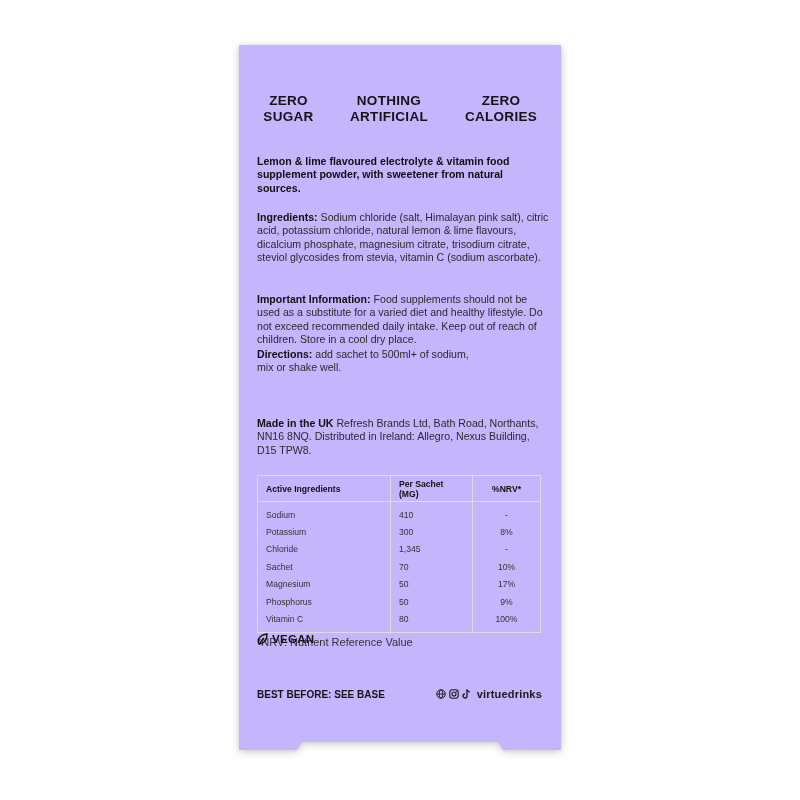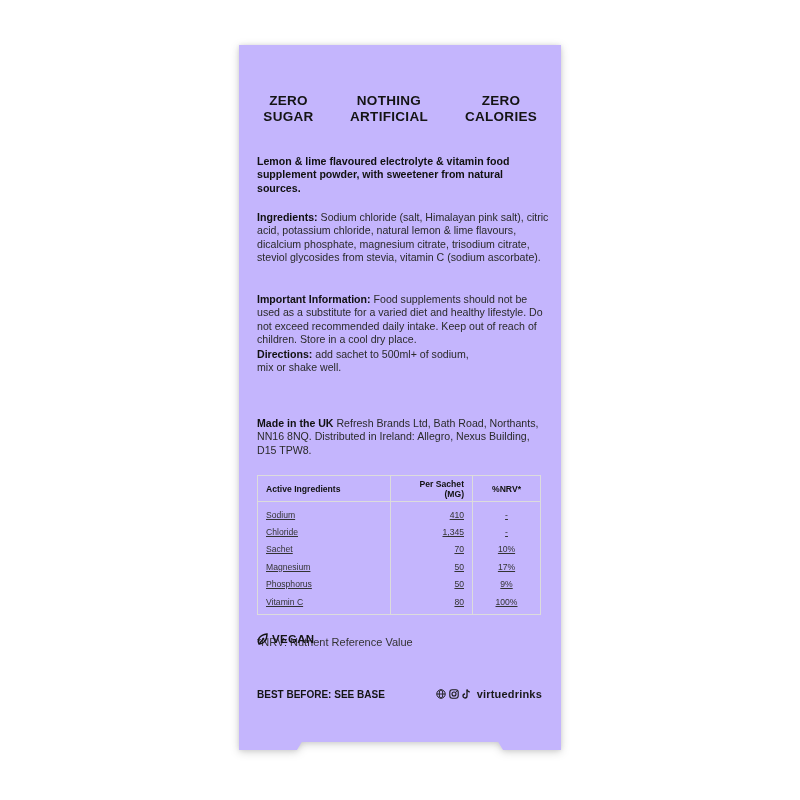--- a/index.html
+++ b/index.html
@@ -72,26 +72,25 @@
       height: 25px;
       padding: 0 8px;
       border-bottom: 1px solid #dcdcdc;
       border-right: 1px solid #dcdcdc;
     }
     table.nutri th:last-child, table.nutri td:last-child { border-right: none; }
     table.nutri td {
       height: 17.4px;
       padding: 0 8px;
       border-right: 1px solid #dcdcdc;
-      text-decoration: underline;
     }
     table.nutri tr.first td { padding-top: 4px; }
     table.nutri tr.last td { padding-bottom: 4px; }
     .c1 { text-align: left; width: 116px; margin-top: 28px; }
-    .c2 { text-align: right; width: 65px; }
+    .c2 { text-align: left; width: 65px; }
     .c3 { text-align: center; }
 
     .footnote {
       position: absolute; left: 18px; top: 591px;
       font-size: 11px; color: #333;
     }
     .vegan {
       position: absolute; left: 18px; top: 588px;
       display: flex; align-items: center;
       font-size: 11.5px; font-weight: bold; letter-spacing: 0.3px; color: #141414;
@@ -157,20 +156,25 @@
           <th class="c3">%NRV*</th>
         </tr>
       </thead>
       <tbody>
         <tr class="first">
           <td class="c1">Sodium</td>
           <td class="c2">410</td>
           <td class="c3">-</td>
         </tr>
         <tr>
+          <td class="c1">Potassium</td>
+          <td class="c2">300</td>
+          <td class="c3">8%</td>
+        </tr>
+        <tr>
           <td class="c1">Chloride</td>
           <td class="c2">1,345</td>
           <td class="c3">-</td>
         </tr>
         <tr>
           <td class="c1">Sachet</td>
           <td class="c2">70</td>
           <td class="c3">10%</td>
         </tr>
         <tr>

